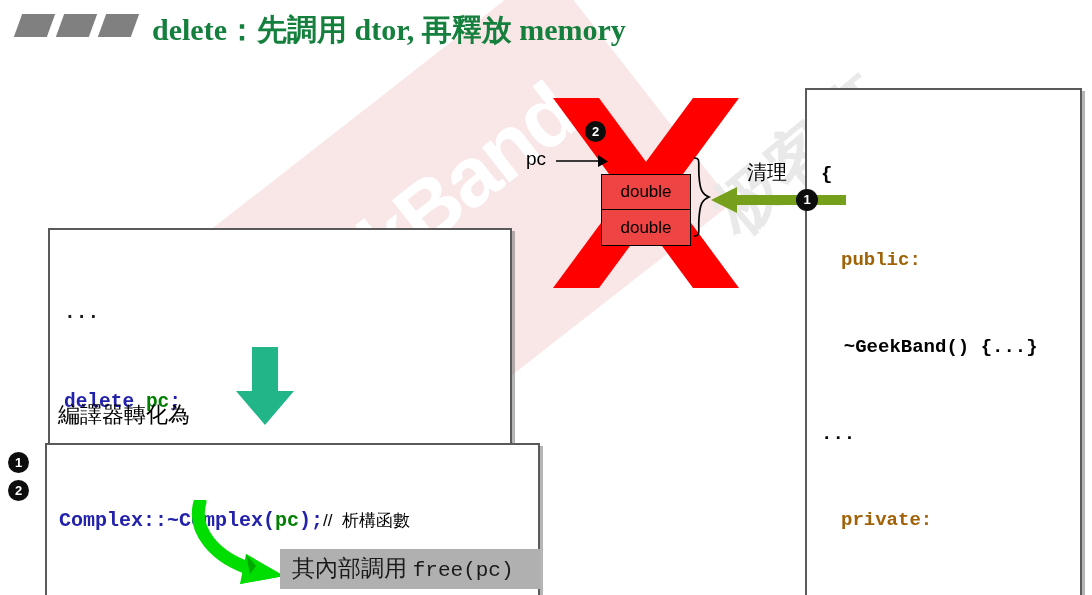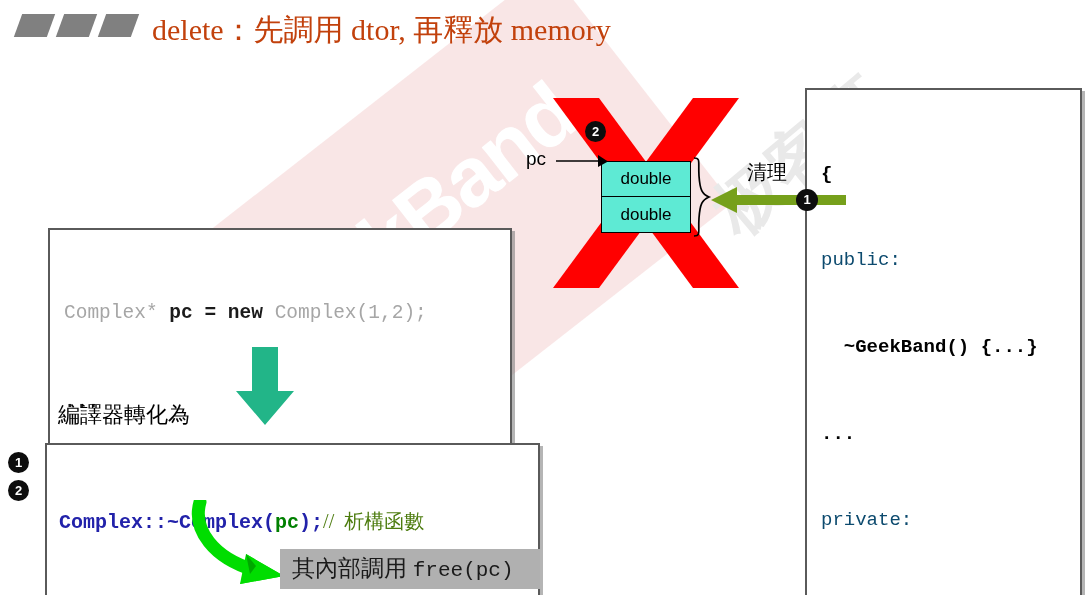--- a/index.html
+++ b/index.html
@@ -70,22 +70,22 @@
     height: 23px;
     background: #808080;
     transform: skewX(-20deg);
   }
   .title {
     position: absolute;
     left: 152px;
     top: 10px;
     font-family: "Liberation Serif", serif;
     font-size: 30px;
-    font-weight: normal;
-    color: #c2410c;
+    font-weight: bold;
+    color: #15803d;
     white-space: nowrap;
   }
 
   
   .codebox {
     position: absolute;
     background: #ffffff;
     border: 2px solid #5a5a5a;
     box-shadow: 3px 3px 0 rgba(120,120,120,.55);
     font-family: "Liberation Mono", monospace;
@@ -109,37 +109,37 @@
   #box-translated {
     left: 45px;
     top: 443px;
     width: 495px;
     padding: 5px 10px 7px 12px;
     font-size: 20px;
     line-height: 1.42;
   }
   #box-translated .ln { display: block; }
   #box-translated .cm {
-    color: #4d7c0f;
-    font-family: Liberation Serif, serif;
+    color: #000000;
+    font-family: Liberation Sans, sans-serif;
     font-weight: normal;
-    font-size: 20px;
+    font-size: 17px;
   }
 
   
   #box-class {
     left: 805px;
     top: 88px;
     width: 277px;
     padding: 12px 10px 10px 14px;
     font-size: 19px;
     line-height: 1.52;
   }
   #box-class .ln { display: block; }
-  .red { color: #0c4a6e; font-weight: normal; }
+  .red { color: #a16207; font-weight: bold; margin-left: 20px; }
   .blk { color: #000000; font-weight: bold; }
 
   
   .badge {
     position: absolute;
     width: 21px;
     height: 21px;
     border-radius: 50%;
     background: #0d0d0d;
     color: #ffffff;
@@ -155,27 +155,27 @@
   #badge-t2   { left: 8px;   top: 480px; }
   #badge-cls1 { left: 796px; top: 189px; width: 22px; height: 22px; line-height: 22px; }
 
   
   .redx { position: absolute; left: 553px; top: 98px; width: 186px; height: 190px; z-index: 2; }
 
   
   #double-box {
     position: absolute;
     left: 601px;
-    top: 161px;
+    top: 174px;
     width: 90px;
     height: 72px;
     border: 1.5px solid #000000;
     box-sizing: border-box;
     z-index: 10;
-    background: #5eead4;
+    background: #ef4444;
   }
   #double-box .cell {
     height: 50%;
     box-sizing: border-box;
     display: flex;
     align-items: center;
     justify-content: center;
     font-family: "Liberation Sans", sans-serif;
     font-size: 17px;
     color: #000000;
@@ -252,21 +252,20 @@
   <div class="wm-cn">极客班</div>
 
   <div class="bullets">
     <div class="bullet"></div>
     <div class="bullet"></div>
     <div class="bullet"></div>
   </div>
   <div class="title">delete：先調用 dtor, 再釋放 memory</div>
 
   <div class="codebox" id="box-new">
-    <span class="ln"><span class="dim">Complex*</span><span class="dim"> </span><span class="kw">pc</span><span class="dim"> </span><span class="kw">=</span><span class="dim"> </span><span class="kw">new</span><span class="dim"> </span><span class="dim">Complex(1,2);</span></span>
     <span class="ln kw">...</span>
     <span class="ln"><span class="blue">delete</span><span> </span><span class="green">pc</span><span class="blue">;</span></span>
   </div>
 
   <svg class="redx" viewBox="0 0 186 190">
     <polygon points="0,0 46,0 186,190 140,190" fill="#ff0000"></polygon>
     <polygon points="140,0 186,0 46,190 0,190" fill="#ff0000"></polygon>
   </svg>
   <div class="badge" id="badge-x2">2</div>
 

